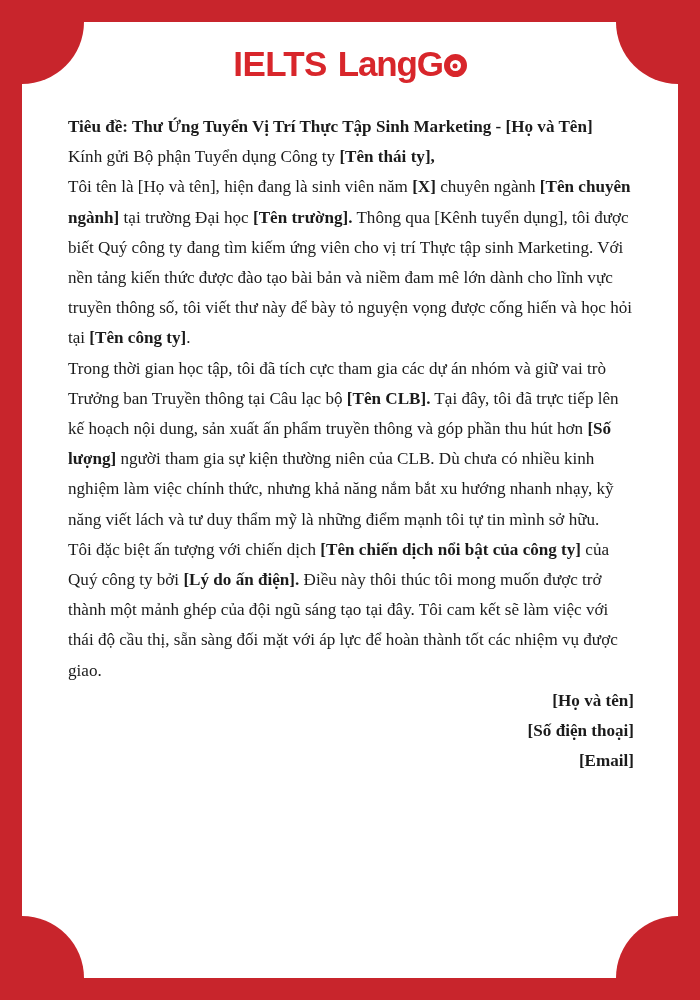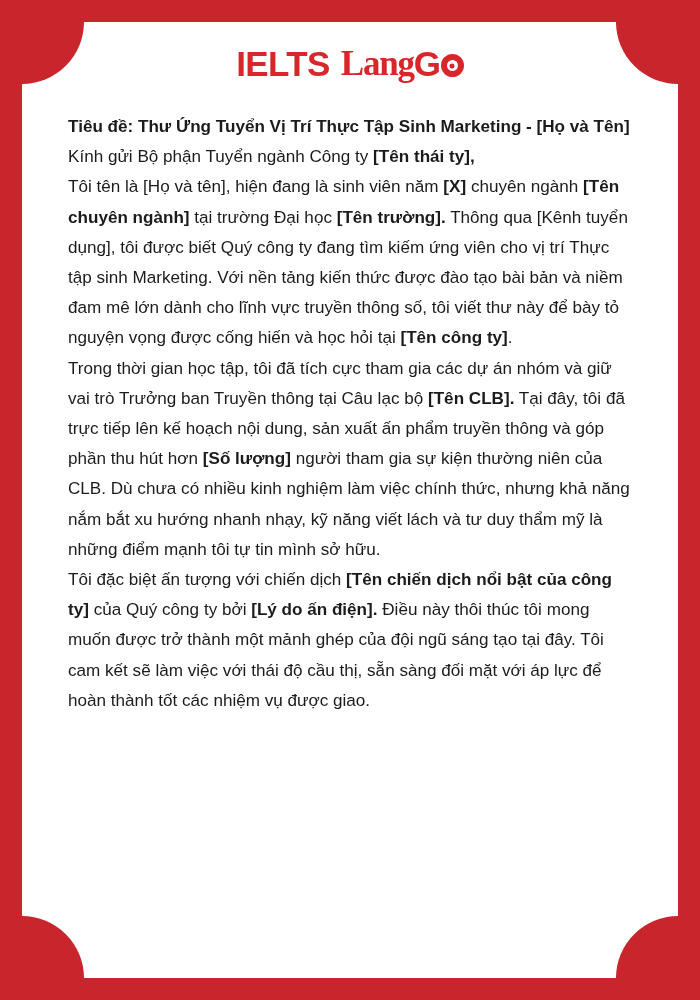--- a/index.html
+++ b/index.html
@@ -58,21 +58,21 @@
     align-items: center;
     justify-content: center;
     color: #d8262b;
     font-size: 35px;
     font-weight: bold;
     letter-spacing: -0.6px;
     line-height: 1;
     white-space: nowrap;
   }
   .logo-ielts { margin-right: 11px; }
-  .logo-lang  { letter-spacing: -1.2px; font-family: Liberation Serif, serif; }
+  .logo-lang  { letter-spacing: -1.2px; }
   .logo-g     { letter-spacing: -1.2px; }
   .logo-ring {
     display: inline-block;
     width: 23px;
     height: 23px;
     border: 6px solid #d8262b;
     border-radius: 50%;
     box-sizing: border-box;
     position: relative;
     margin-left: 1px;
@@ -92,20 +92,21 @@
 
   
   .letter {
     position: absolute;
     left: 46px;
     top: 90px;
     width: 566px;
     color: #1b1b1b;
     font-size: 17.1px;
     line-height: 30.2px;
+    font-family: Liberation Serif, serif;
   }
   .letter p {
     margin: 0;
     text-align: left;
   }
   .letter b { font-weight: bold; }
 
   .sig {
     margin-top: 0;
     text-align: right;
@@ -133,26 +134,31 @@
           <span class="logo-ring"></span>
       </div>
     </div>
 
     <div class="letter">
 
       <p>
         <b>Tiêu đề: Thư Ứng Tuyển Vị Trí Thực Tập Sinh Marketing - [Họ và Tên]</b>
       </p>
 
-      <p><span>Kính gửi Bộ phận Tuyển ngành Công ty </span><b>[Tên thái ty],</b></p>
+      <p><span>Kính gửi Bộ phận Tuyển dụng Công ty </span><b>[Tên thái ty],</b></p>
 
       <p><span>Tôi tên là [Họ và tên], hiện đang là sinh viên năm </span><b>[X]</b><span> chuyên ngành </span><b>[Tên chuyên ngành]</b><span> tại trường Đại học </span><b>[Tên trường].</b><span> Thông qua [Kênh tuyển dụng], tôi được biết Quý công ty đang tìm kiếm ứng viên cho vị trí Thực tập sinh Marketing. Với nền tảng kiến thức được đào tạo bài bản và niềm đam mê lớn dành cho lĩnh vực truyền thông số, tôi viết thư này để bày tỏ nguyện vọng được cống hiến và học hỏi tại </span><b>[Tên công ty]</b><span>.</span></p>
 
       <p><span>Trong thời gian học tập, tôi đã tích cực tham gia các dự án nhóm và giữ vai trò Trưởng ban Truyền thông tại Câu lạc bộ </span><b>[Tên CLB].</b><span> Tại đây, tôi đã trực tiếp lên kế hoạch nội dung, sản xuất ấn phẩm truyền thông và góp phần thu hút hơn </span><b>[Số lượng]</b><span> người tham gia sự kiện thường niên của CLB. Dù chưa có nhiều kinh nghiệm làm việc chính thức, nhưng khả năng nắm bắt xu hướng nhanh nhạy, kỹ năng viết lách và tư duy thẩm mỹ là những điểm mạnh tôi tự tin mình sở hữu.</span></p>
 
       <p><span>Tôi đặc biệt ấn tượng với chiến dịch </span><b>[Tên chiến dịch nổi bật của công ty]</b><span> của Quý công ty bởi </span><b>[Lý do ấn điện].</b><span> Điều này thôi thúc tôi mong muốn được trở thành một mảnh ghép của đội ngũ sáng tạo tại đây. Tôi cam kết sẽ làm việc với thái độ cầu thị, sẵn sàng đối mặt với áp lực để hoàn thành tốt các nhiệm vụ được giao.</span></p>
 
 
 
+      <div class="sig">
+        <div>[Họ và tên]</div>
+        <div>[Số điện thoại]</div>
+        <div>[Email]</div>
+      </div>
 
     </div>
   </div>
 </div>
 
 </body></html>

